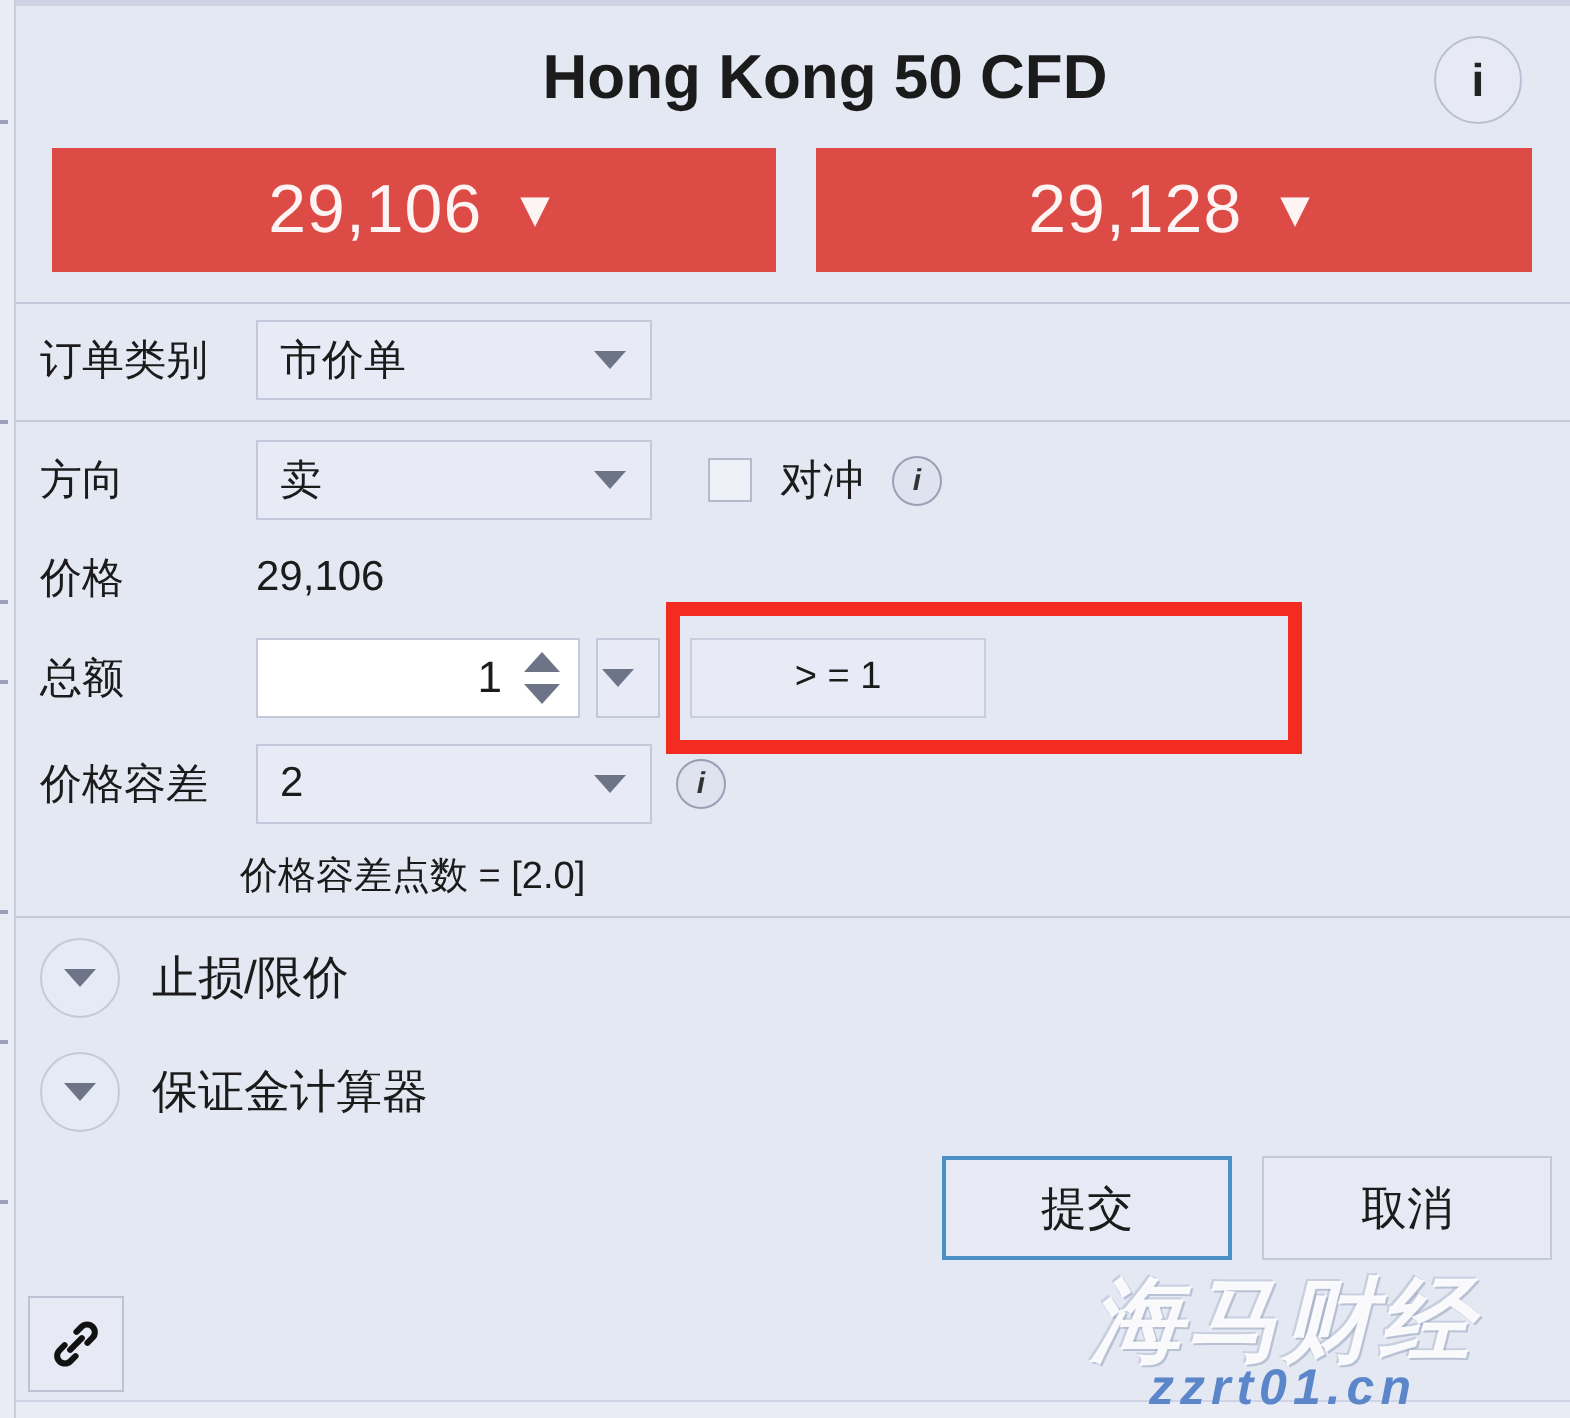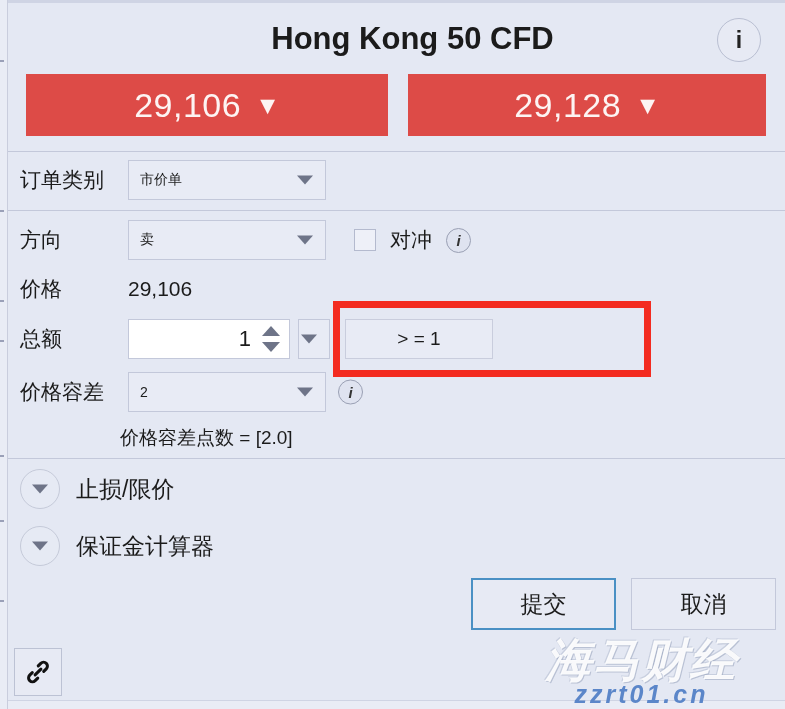--- a/index.html
+++ b/index.html
@@ -148,21 +148,21 @@
     height: 40px;
     background: #e8ebf5;
     border: 1px solid #c3c8da;
     box-sizing: border-box;
     cursor: pointer;
   }
   .select .sel-text {
     position: absolute;
     left: 11px; top: 50%;
     transform: translateY(-50%);
-    font-size: 14px;
+    font-size: 21px;
     color: #1b1b1b;
     white-space: nowrap;
   }
   .caret {
     position: absolute;
     right: 12px; top: 50%;
     transform: translateY(-50%);
     width: 0; height: 0;
     border-left: 8px solid transparent;
     border-right: 8px solid transparent;

